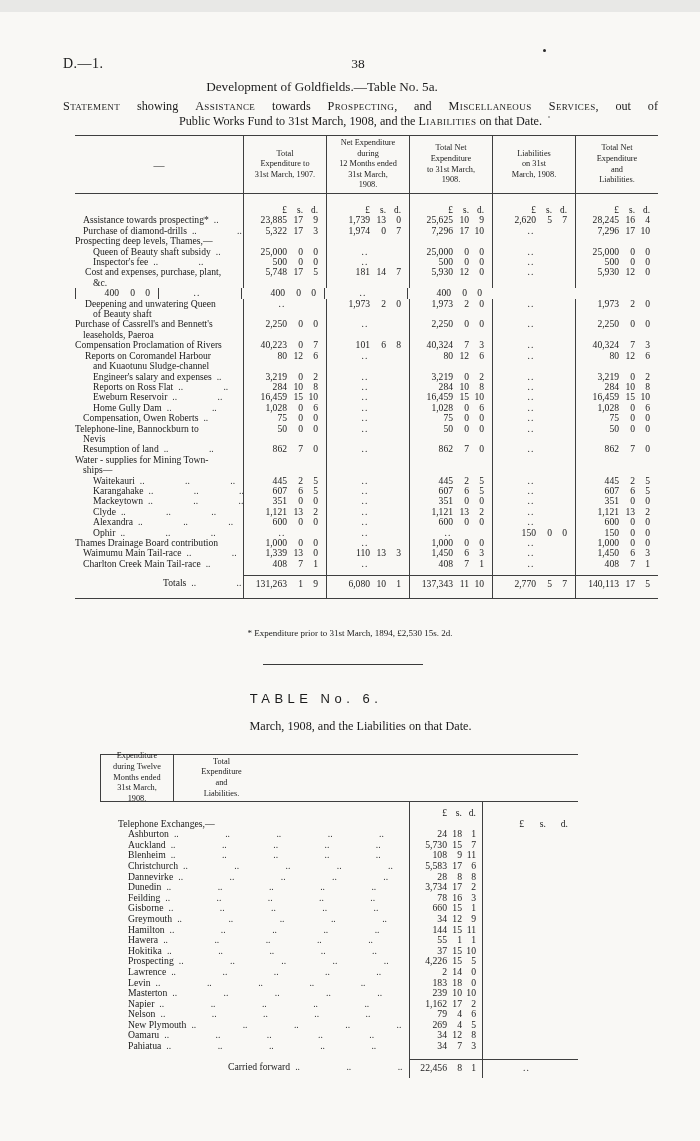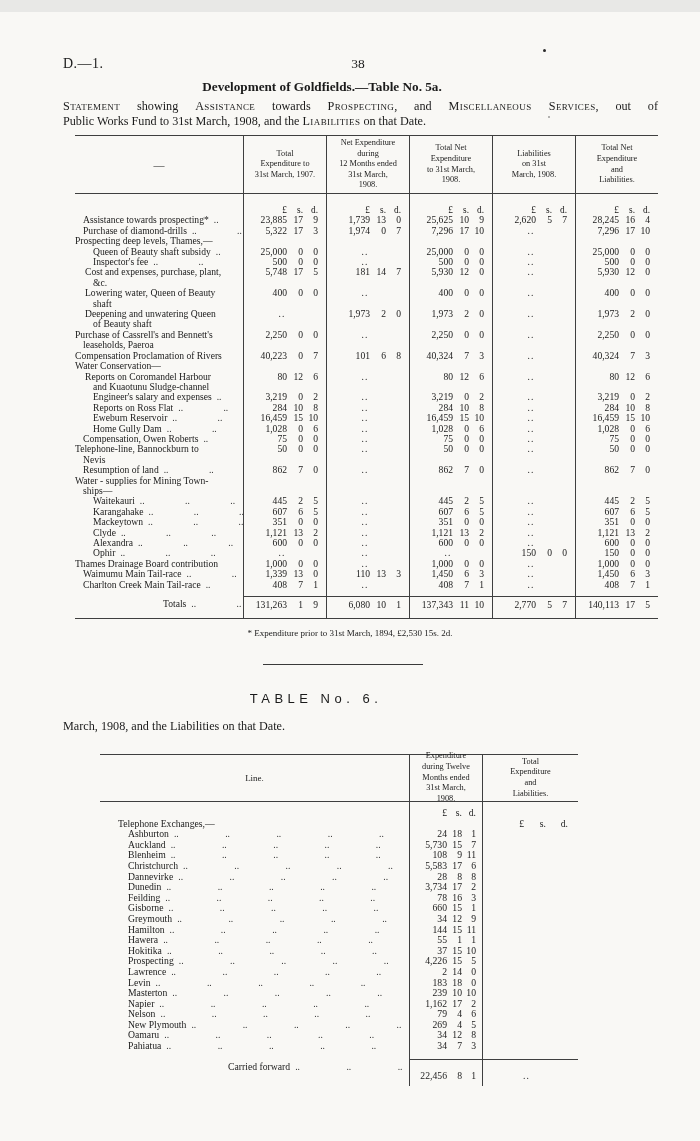--- a/index.html
+++ b/index.html
@@ -6,25 +6,25 @@
   body{background:#e8e8e6;}
   .page{position:relative;width:700px;height:1141px;margin:12px auto;
         background:#f9f8f5;color:#1b1b1b;overflow:hidden;
         font-family:"Liberation Serif","DejaVu Serif",serif;}
   .abs{position:absolute;}
   
   .docref{top:44px;left:63px;font-size:14px;letter-spacing:.5px;}
   .pageno{top:44px;left:8px;width:700px;text-align:center;font-size:13.5px;}
   .speck{border-radius:50%;background:#2a2a2a;}
   
-  .t5title{top:67px;left:0;width:644px;text-align:center;font-weight:bold;font-size:13.2px;}
+  .t5title{top:67px;left:0;width:644px;text-align:center;font-weight:normal;font-size:13.2px;}
   .stmt{left:63px;width:595px;font-size:12.2px;line-height:14.5px;}
   #t5stmt{top:87px;} #t6stmt{top:707px;}
   .jline{text-align:justify;text-align-last:justify;}
-  .cline{}
+  .cline{text-align:center;}
   .sc{font-variant:small-caps;letter-spacing:.4px;}
   
   .footnote{top:616px;left:0;width:700px;text-align:center;font-size:9px;}
   .divider{top:652px;left:263px;width:160px;border-top:1px solid #3a3a3a;}
   .t6head{top:679px;left:0;width:632px;text-align:center;font-size:13px;letter-spacing:4.5px;
           font-family:"Liberation Sans","DejaVu Sans",sans-serif;}
   
   *{box-sizing:border-box;}
   .t5{top:123px;left:75px;width:583px;}
   .t5hdr{display:flex;border-top:1px solid #3f3f3f;border-bottom:1px solid #3f3f3f;height:59px;}
@@ -62,21 +62,21 @@
   .c2{width:73px;border-left:1px solid #3f3f3f;display:flex;padding:0 6px 0 2px;}
   .c3{width:96px;border-left:1px solid #3f3f3f;display:flex;padding:0 10px 0 2px;}
   .c2 .p,.c3 .p{flex:1;text-align:right;}
   .c2 .s{width:15px;text-align:right;} .c2 .d{width:14px;text-align:right;}
   .c3 .s{width:22px;text-align:right;} .c3 .d{width:22px;text-align:right;}
   .c2.dots,.c3.dots{display:block;text-align:center;letter-spacing:1px;}
   .t6curr{padding-top:6px;}
   .gpad{padding-left:18px;}
   .town{padding-left:28px;}
   .t6 .padb6>*{padding-bottom:7px;}
-  .cfrow .c2,.cfrow .c3{border-top:1px solid #3f3f3f;padding-top:11px;padding-bottom:5px;}
+  .cfrow .c2,.cfrow .c3{border-top:1px solid #3f3f3f;padding-top:3px;padding-bottom:5px;}
   .cfrow .stub6{padding-top:3px;justify-content:space-between;}
   .cfrow .cflabel{margin-left:128px;}
 </style>
 </head>
 <body>
 
 <div class="page">
   <div class="abs speck" style="left:543px;top:37px;width:3px;height:3px;"></div>
   <div class="abs speck" style="left:548px;top:104px;width:2px;height:2px;opacity:.45;"></div>
 
@@ -272,22 +272,20 @@
             <span class="d">0</span>
           </div>
           <div class="mcell dots">..</div>
           <div class="mcell">
             <span class="p">5,930</span>
             <span class="s">12</span>
             <span class="d">0</span>
           </div>
         </div>
         <div class="row">
-          <div class="stub ind1">Lowering water, Queen of Beauty
-shaft</div>
           <div class="mcell">
             <span class="p">400</span>
             <span class="s">0</span>
             <span class="d">0</span>
           </div>
           <div class="mcell dots">..</div>
           <div class="mcell">
             <span class="p">400</span>
             <span class="s">0</span>
             <span class="d">0</span>
@@ -357,28 +355,20 @@
             <span class="p">40,324</span>
             <span class="s">7</span>
             <span class="d">3</span>
           </div>
           <div class="mcell dots">..</div>
           <div class="mcell">
             <span class="p">40,324</span>
             <span class="s">7</span>
             <span class="d">3</span>
           </div>
-        </div>
-        <div class="row">
-          <div class="stub">Water Conservation—</div>
-          <div class="mcell"></div>
-          <div class="mcell"></div>
-          <div class="mcell"></div>
-          <div class="mcell"></div>
-          <div class="mcell"></div>
         </div>
         <div class="row">
           <div class="stub ind1">Reports on Coromandel Harbour
 and Kuaotunu Sludge-channel</div>
           <div class="mcell">
             <span class="p">80</span>
             <span class="s">12</span>
             <span class="d">6</span>
           </div>
           <div class="mcell dots">..</div>
@@ -800,21 +790,20 @@
   <div class="abs footnote">* Expenditure prior to 31st March, 1894, £2,530 15s. 2d.</div>
   <div class="abs divider"></div>
 
   <div class="abs t6head">TABLE  No.  6.</div>
   <div class="abs stmt" id="t6stmt">
       <div class="cline"><span>March, 1908, and the Liabilities on that Date.</span></div>
     </div>
 
   <div class="abs t6">
     <div class="t6hdr" id="t6hdr">
-        <div class="hstub">Line.</div>
         <div class="hcell hc2">Expenditure
 during Twelve
 Months ended
 31st March,
 1908.</div>
         <div class="hcell hc3">Total
 Expenditure
 and
 Liabilities.</div>
       </div>

